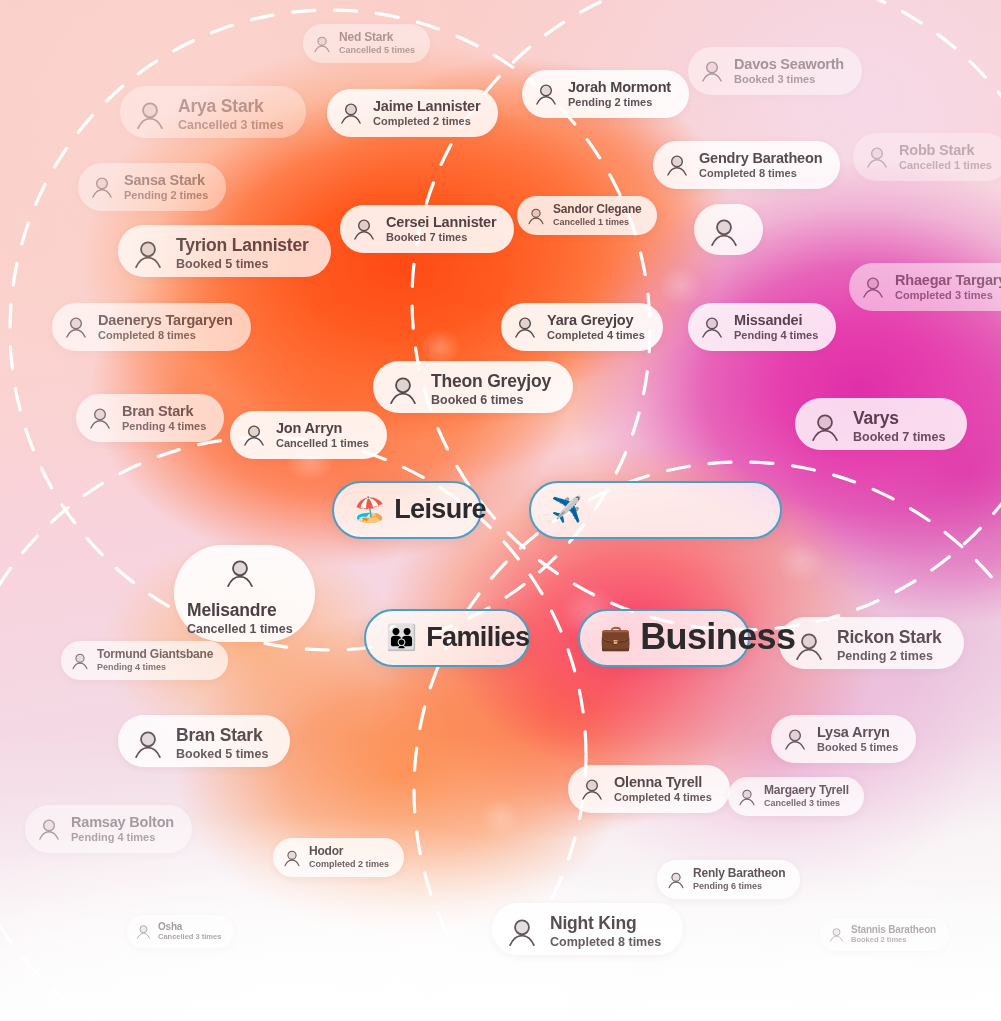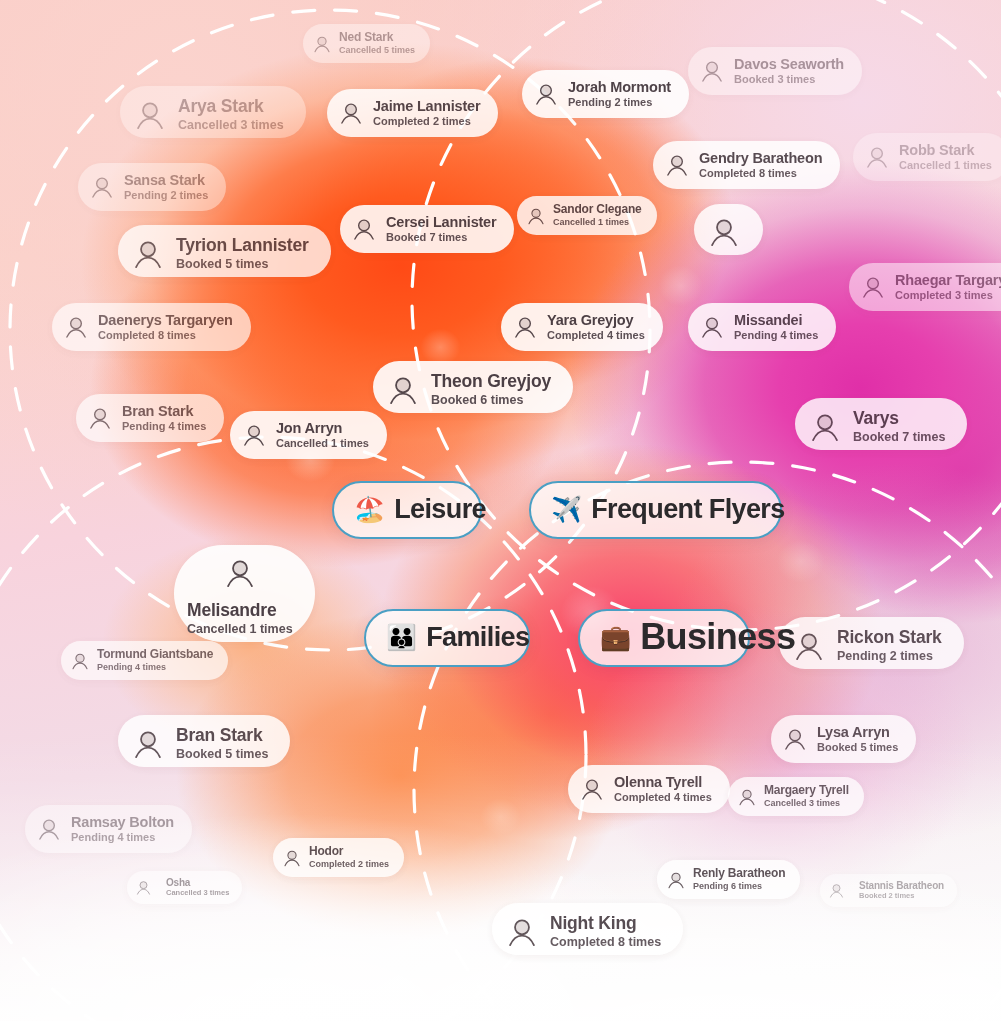--- a/index.html
+++ b/index.html
@@ -111,21 +111,21 @@
   
   .sz-lg  { padding: 11px 22px 6px 13px; gap: 11px; }
   .sz-lg  .nm { font-size: 17.5px; }
   .sz-lg  .st { font-size: 12.5px; }
   .sz-md  { padding: 9px 18px 9px 11px; gap: 9px; }
   .sz-md  .nm { font-size: 14.5px; }
   .sz-md  .st { font-size: 11px; }
   .sz-sm  { padding: 7px 15px 7px 9px; gap: 7px; }
   .sz-sm  .nm { font-size: 12px; }
   .sz-sm  .st { font-size: 9px; }
-  .sz-xs  { padding: 6px 13px 6px 8px; gap: 14px; }
+  .sz-xs  { padding: 6px 13px 6px 8px; gap: 6px; margin-top: 44px; }
   .sz-xs  .nm { font-size: 10px; }
   .sz-xs  .st { font-size: 7.5px; }
   
   .cat {
     position: absolute;
     display: flex;
     align-items: center;
     gap: 9px;
     border-radius: 999px;
     border: 2px solid #4a9fc4;
@@ -496,21 +496,20 @@
         </div>
       </div>
     </div>
   <div id="cats-layer">
       <div class="cat" style="left: 332px; top: 481px; width: 150px; height: 58px; border-color: rgb(74, 159, 196);">
         <span class="emo">🏖️</span>
         <span class="lbl" style="font-size: 27px;">Leisure</span>
       </div>
       <div class="cat" style="left: 529px; top: 481px; width: 253px; height: 58px; border-color: rgb(74, 159, 196);">
         <span class="emo">✈️</span>
-        <span class="lbl" style="font-size: 27px;">Frequent Flyers</span>
       </div>
       <div class="cat" style="left: 364px; top: 609px; width: 166px; height: 58px; border-color: rgb(74, 159, 196);">
         <span class="emo">👪</span>
         <span class="lbl" style="font-size: 27px;">Families</span>
       </div>
       <div class="cat" style="left: 578px; top: 609px; width: 172px; height: 58px; border-color: rgb(74, 159, 196);">
         <span class="emo">💼</span>
         <span class="lbl" style="font-size: 36px;">Business</span>
       </div>
     </div>

